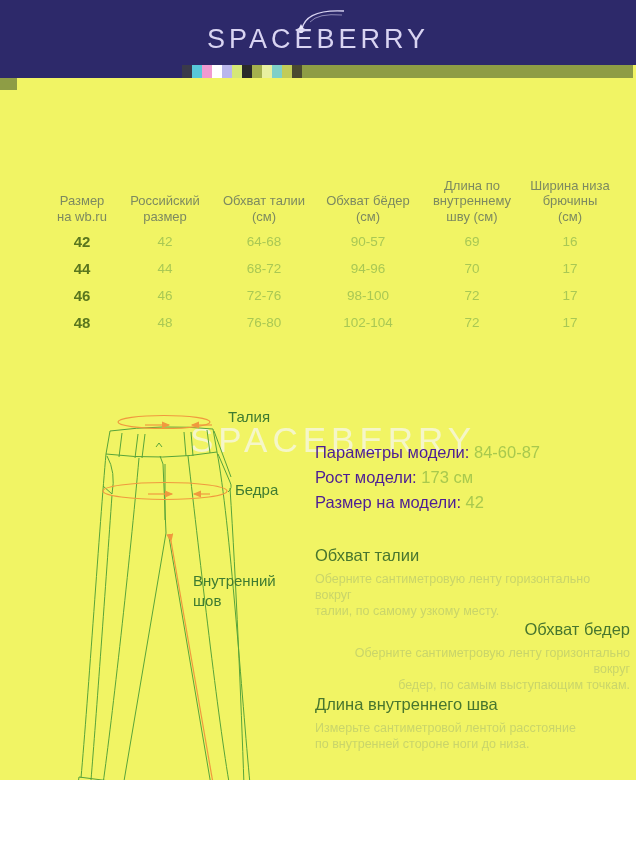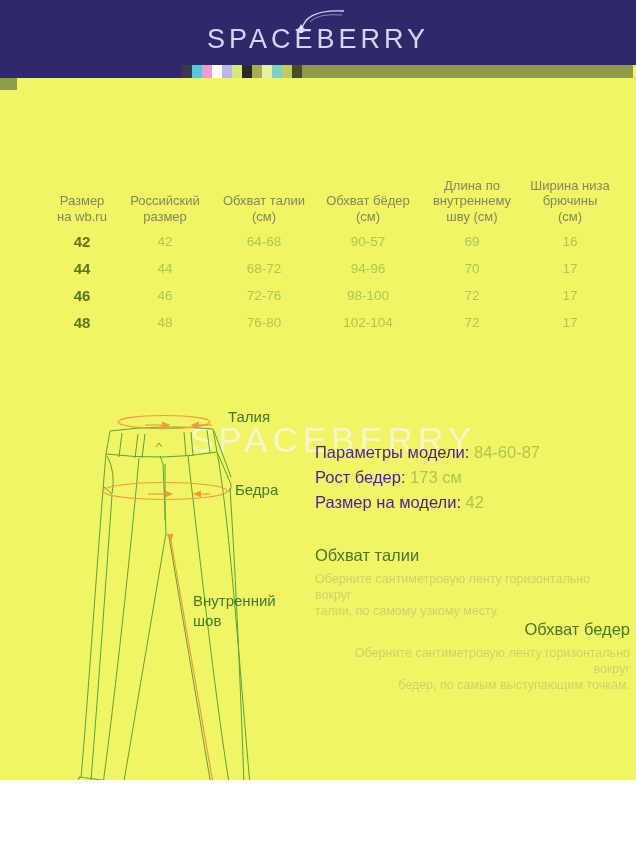--- a/index.html
+++ b/index.html
@@ -45,21 +45,21 @@
   
   .sect{position:absolute;left:315px;width:315px;}
   .sect .h{font-size:16.5px;font-weight:500;color:#48762e;}
   .sect .b{margin-top:6px;font-size:12.5px;line-height:16px;color:#c9d56a;white-space:pre-line;}
   .s0{top:546px;} .s1{top:620px;text-align:right;} .s2{top:695px;}
   
   .trousers{position:absolute;left:60px;top:400px;}
   .dlabel{position:absolute;color:#3f7b31;font-size:15px;white-space:pre-line;line-height:20px;}
   .lbl-waist{left:228px;top:407px;text-align:right;}
   .lbl-hips{left:235px;top:480px;}
-  .lbl-seam{left:193px;top:571px;margin-top:20px;}
+  .lbl-seam{left:193px;top:571px;}
   .lbl-bottom{left:92px;top:808px;font-size:16px;}
 </style>
 </head>
 <body>
 
 <div class="page">
 
   <div class="hdr">
     <svg class="logo-comet" width="100" height="30" viewBox="0 0 100 30">
       <path d="M 32 26 Q 36 6 74 8" fill="none" stroke="#d9d4f2" stroke-width="1.3"></path>
@@ -141,38 +141,43 @@
   </div>
 
   <div class="wm">SPACEBERRY</div>
 
   <div class="minfo">
     <div class="ln">
       <span class="lab">Параметры модели:</span>
       <span class="val">84-60-87</span>
     </div>
     <div class="ln">
-      <span class="lab">Рост бедер:</span>
+      <span class="lab">Рост модели:</span>
       <span class="val">173 см</span>
     </div>
     <div class="ln">
       <span class="lab">Размер на модели:</span>
       <span class="val">42</span>
     </div>
   </div>
 
   <div class="sect s0">
     <div class="h">Обхват талии</div>
     <div class="b">Оберните сантиметровую ленту горизонтально вокруг
 талии, по самому узкому месту.</div>
   </div>
   <div class="sect s1">
     <div class="h">Обхват бедер</div>
     <div class="b">Оберните сантиметровую ленту горизонтально вокруг
 бедер, по самым выступающим точкам.</div>
+  </div>
+  <div class="sect s2">
+    <div class="h">Длина внутреннего шва</div>
+    <div class="b">Измерьте сантиметровой лентой расстояние
+по внутренней стороне ноги до низа.</div>
   </div>
 
   <svg class="trousers" width="200" height="410" viewBox="0 0 200 410">
     <defs>
       <marker id="arrO" markerWidth="8" markerHeight="8" refX="6" refY="3" orient="auto">
         <path d="M0,0 L7,3 L0,6 Z" fill="#f0993e"></path>
       </marker>
     </defs>
     <g stroke="#58a43a" stroke-width="1" fill="none">
 

